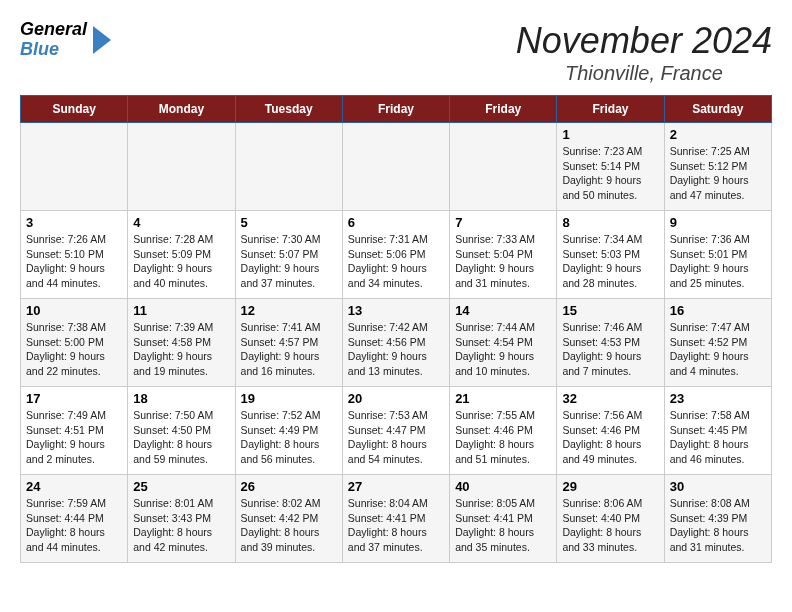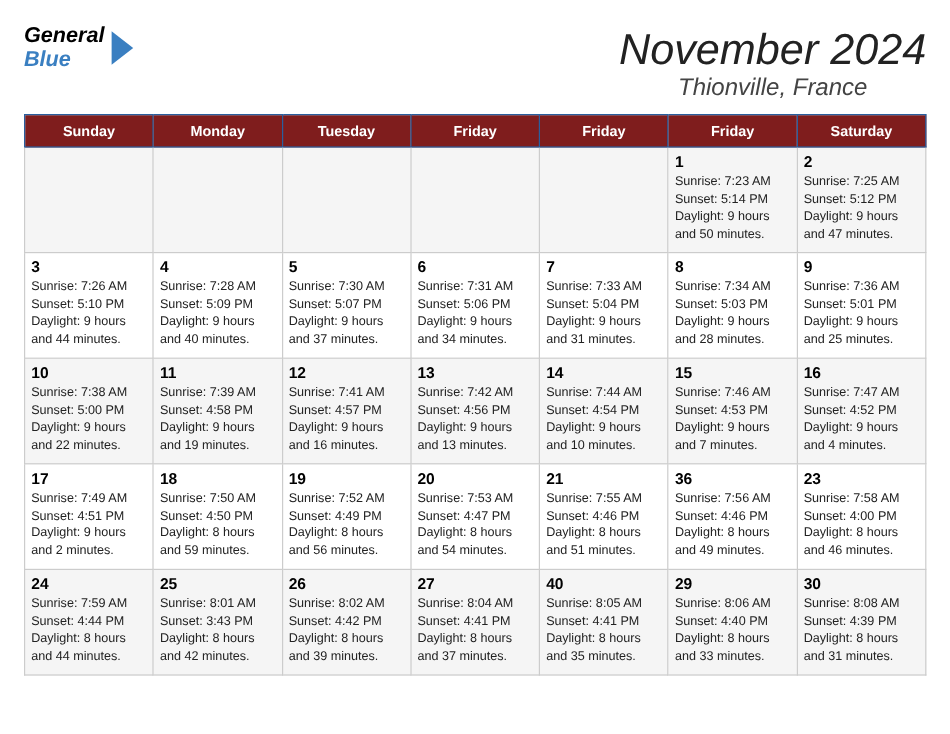--- a/index.html
+++ b/index.html
@@ -264,30 +264,30 @@
 and 54 minutes.</div>
         </td>
         <td>
           <span class="day-num">21</span>
           <div class="day-info">Sunrise: 7:55 AM
 Sunset: 4:46 PM
 Daylight: 8 hours
 and 51 minutes.</div>
         </td>
         <td>
-          <span class="day-num">36</span>
+          <span class="day-num">32</span>
           <div class="day-info">Sunrise: 7:56 AM
 Sunset: 4:46 PM
 Daylight: 8 hours
 and 49 minutes.</div>
         </td>
         <td>
           <span class="day-num">23</span>
           <div class="day-info">Sunrise: 7:58 AM
-Sunset: 4:00 PM
+Sunset: 4:45 PM
 Daylight: 8 hours
 and 46 minutes.</div>
         </td>
       </tr>
       <tr>
         <td>
           <span class="day-num">24</span>
           <div class="day-info">Sunrise: 7:59 AM
 Sunset: 4:44 PM
 Daylight: 8 hours

